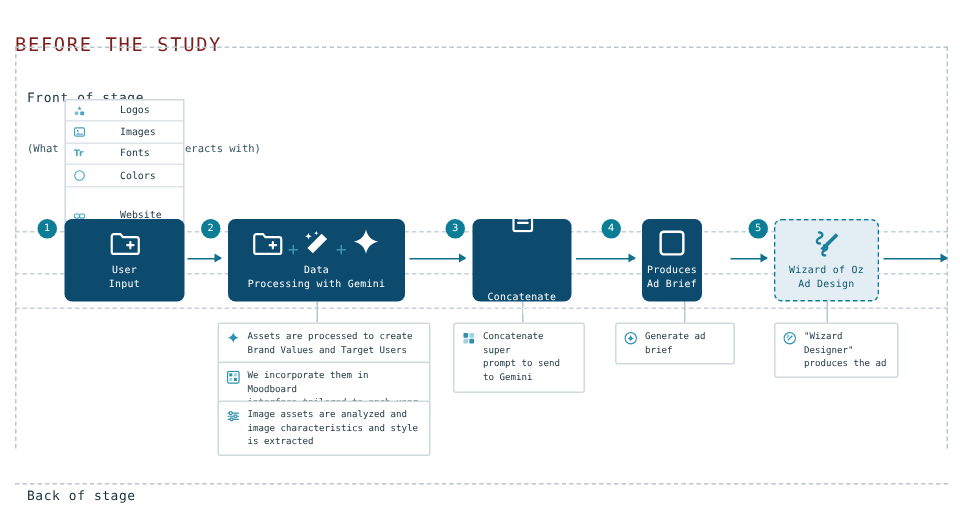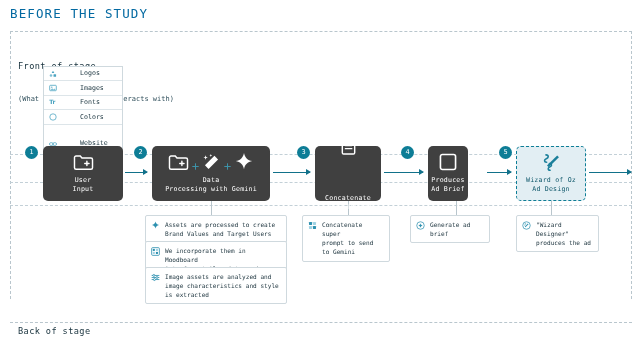--- a/index.html
+++ b/index.html
@@ -8,23 +8,23 @@
     background:#ffffff;
     font-family:"DejaVu Sans Mono","Liberation Mono",monospace;
     color:#1a2b33;
     overflow:hidden;
     position:relative;
   }
   .page{position:relative;width:640px;height:337px;}
 
   
   .page-title{
-    position:absolute;left:10px;top:6px;
+    position:absolute;left:10px;top:22px;
     font-size:12.5px;letter-spacing:1.1px;
-    color:#0369a1;font-weight:400;
+    color:#7f1d1d;font-weight:400;
     font-family:"DejaVu Sans Mono","Liberation Mono",monospace;
   }
 
   
   .lane{
     position:absolute;left:10px;right:8px;
     border:1px dashed #b9c6cd;
     box-sizing:border-box;
   }
   .lane-front{top:31px;height:268px;border-bottom:none;}
@@ -71,21 +71,21 @@
   .asset-icon{width:8px;height:8px;flex:0 0 8px;display:block;}
   .asset-icon svg{display:block;width:8px;height:8px;}
   .connector-down{
     position:absolute;left:82px;top:138px;width:0;height:12px;
     border-left:1px solid #9fb3bc;z-index:4;
   }
 
   
   .node{
     position:absolute;top:146px;height:55px;
-    background:#404040;
+    background:#0c4a6e;
     border-radius:5px;
     box-sizing:border-box;
     display:flex;flex-direction:column;
     align-items:center;justify-content:center;
     z-index:6;
   }
   .node .node-icons{
     display:flex;align-items:center;justify-content:center;
     gap:3px;height:22px;margin-bottom:1px;
   }

